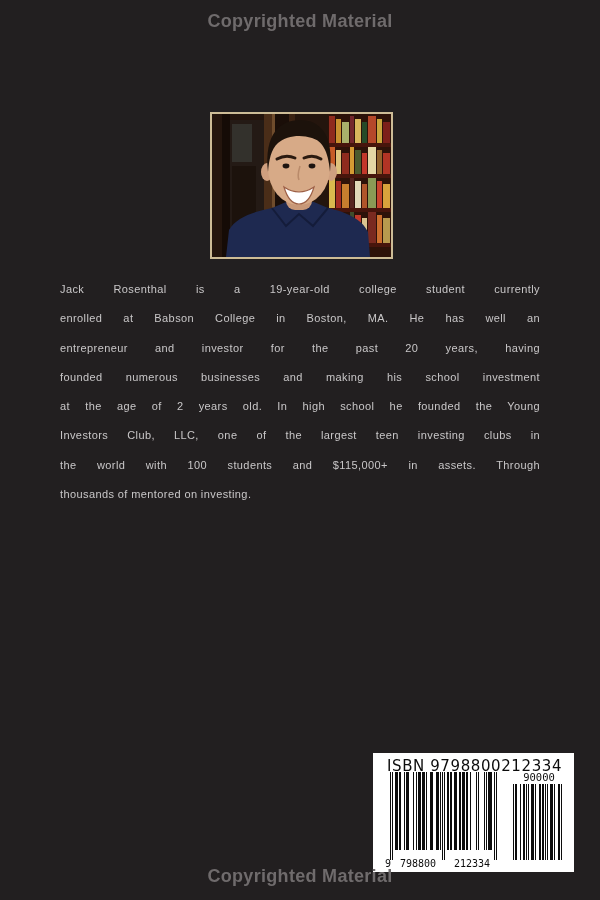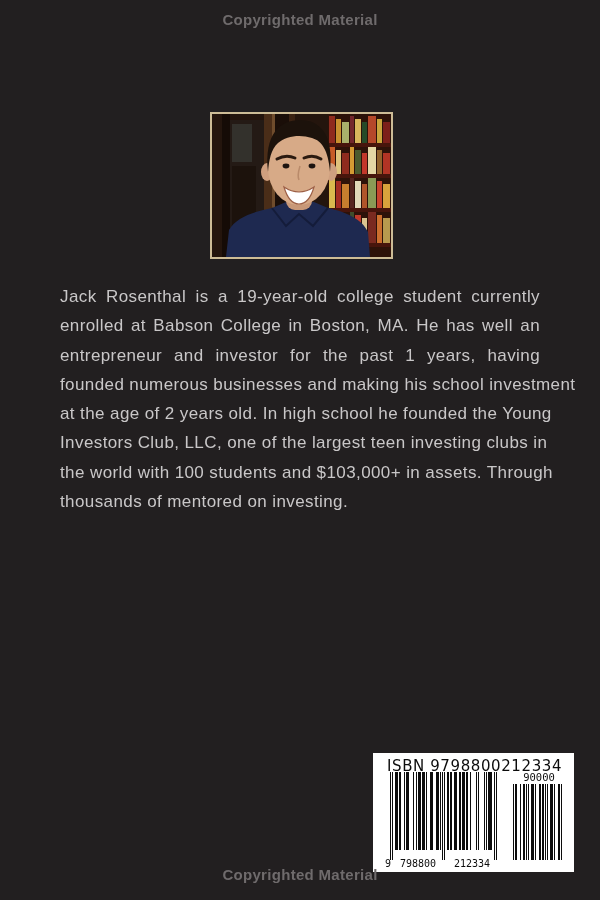--- a/index.html
+++ b/index.html
@@ -16,35 +16,35 @@
     position:relative;
     width:600px;height:900px;
     background:var(--cover-bg);
     font-family:"Liberation Sans",sans-serif;
     overflow:hidden;
   }
   .banner{
     position:absolute;left:0;width:600px;
     text-align:center;
     color:var(--banner-text);
-    font-size:15px;font-weight:700;letter-spacing:.3px;
+    font-size:18px;font-weight:700;letter-spacing:.3px;
   }
   .banner.top{top:11px;}
   .banner.bottom{top:866px;}
   .photo{
     position:absolute;left:210px;top:112px;
     width:183px;height:147px;
     border:2px solid var(--photo-border);
     background:#20130c;
   }
   .photo svg{display:block;width:179px;height:143px;}
   .bio{
-    position:absolute;left:60px;top:282px;width:480px;
+    position:absolute;left:60px;top:275px;width:480px;
     color:var(--bio-text);
-    font-size:17px;line-height:29.3px;letter-spacing:.4px;
+    font-size:11px;line-height:29.3px;letter-spacing:.4px;
   }
   .bio .line{
     text-align:justify;
     text-align-last:justify;
     white-space:nowrap;
   }
   .bio .line.last{text-align-last:left;}
   .barcode-panel{
     position:absolute;left:373px;top:753px;
     width:201px;height:119px;
@@ -140,25 +140,25 @@
       <ellipse cx="100" cy="52" rx="3.4" ry="2.4" fill="#1d1410"></ellipse>
       <path d="M 88 52 Q 85 62 87 66" fill="none" stroke="#b98a6a" stroke-width="1.5"></path>
       <path d="M 72 73 Q 87 83 102 73 Q 97 90 87 90 Q 77 90 72 73 Z" fill="#ffffff" stroke="#9c5f46" stroke-width="1.2"></path>
     </g>
   </svg>
 </div>
 
 <div class="bio">
   <div class="line">Jack Rosenthal is a 19-year-old college student currently</div>
   <div class="line">enrolled at Babson College in Boston, MA. He has well an</div>
-  <div class="line">entrepreneur and investor for the past 1 years, having</div>
+  <div class="line">entrepreneur and investor for the past 20 years, having</div>
   <div class="line">founded numerous businesses and making his school investment</div>
   <div class="line">at the age of 2 years old. In high school he founded the Young</div>
   <div class="line">Investors Club, LLC, one of the largest teen investing clubs in</div>
-  <div class="line">the world with 100 students and $103,000+ in assets. Through</div>
+  <div class="line">the world with 100 students and $115,000+ in assets. Through</div>
   <div class="line last">thousands of mentored on investing.</div>
 </div>
 
 <div class="barcode-panel">
   <div class="isbn-label">ISBN 9798800212334</div>
   <svg class="code ean13" id="ean13svg" width="118" height="97" viewBox="0 0 118 97">
     <g id="ean13bars">
         <rect x="5.00" y="0" width="1.13" height="88" fill="#0c0c0c"></rect>
         <rect x="7.26" y="0" width="1.13" height="88" fill="#0c0c0c"></rect>
         <rect x="9.52" y="0" width="1.13" height="78" fill="#0c0c0c"></rect>

